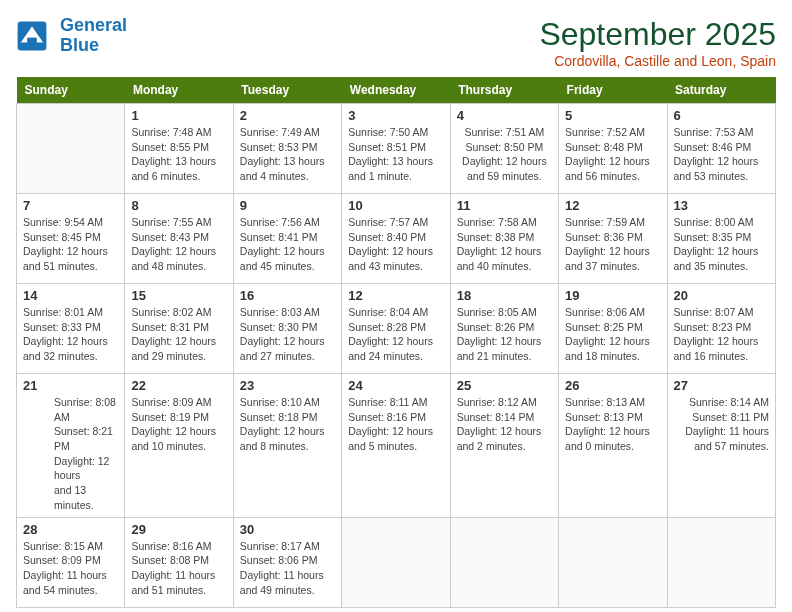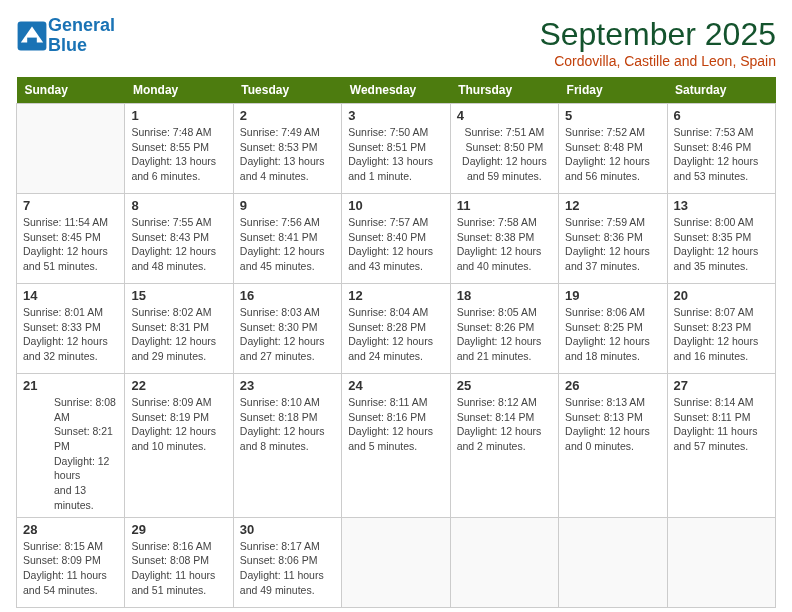--- a/index.html
+++ b/index.html
@@ -12,21 +12,21 @@
     }
     .header-section {
       display: flex;
       justify-content: space-between;
       align-items: flex-start;
       margin-bottom: 8px;
     }
     .logo {
       display: flex;
       align-items: center;
-      gap: 0;
+      gap: 12px;
     }
     .logo-text {
       font-size: 18px;
       font-weight: bold;
       color: #333;
       line-height: 1.1;
     }
     .logo-text span {
       color: #1a73b5;
     }
@@ -157,21 +157,21 @@
           <span class="day-number">6</span>
           <div class="day-info" style="white-space: pre-line;">Sunrise: 7:53 AM
 Sunset: 8:46 PM
 Daylight: 12 hours
 and 53 minutes.</div>
         </td>
       </tr>
       <tr>
         <td>
           <span class="day-number">7</span>
-          <div class="day-info" style="white-space: pre-line;">Sunrise: 11:54 AM
+          <div class="day-info" style="white-space: pre-line;">Sunrise: 9:54 AM
 Sunset: 8:45 PM
 Daylight: 12 hours
 and 51 minutes.</div>
         </td>
         <td>
           <span class="day-number">8</span>
           <div class="day-info" style="white-space: pre-line;">Sunrise: 7:55 AM
 Sunset: 8:43 PM
 Daylight: 12 hours
 and 48 minutes.</div>
@@ -301,21 +301,21 @@
         </td>
         <td>
           <span class="day-number">26</span>
           <div class="day-info" style="white-space: pre-line;">Sunrise: 8:13 AM
 Sunset: 8:13 PM
 Daylight: 12 hours
 and 0 minutes.</div>
         </td>
         <td>
           <span class="day-number">27</span>
-          <div class="day-info" style="white-space: pre-line;">Sunrise: 8:14 AM
+          <div class="day-info" style="white-space: pre-line; text-align: right;">Sunrise: 8:14 AM
 Sunset: 8:11 PM
 Daylight: 11 hours
 and 57 minutes.</div>
         </td>
       </tr>
       <tr>
         <td>
           <span class="day-number">28</span>
           <div class="day-info" style="white-space: pre-line;">Sunrise: 8:15 AM
 Sunset: 8:09 PM

